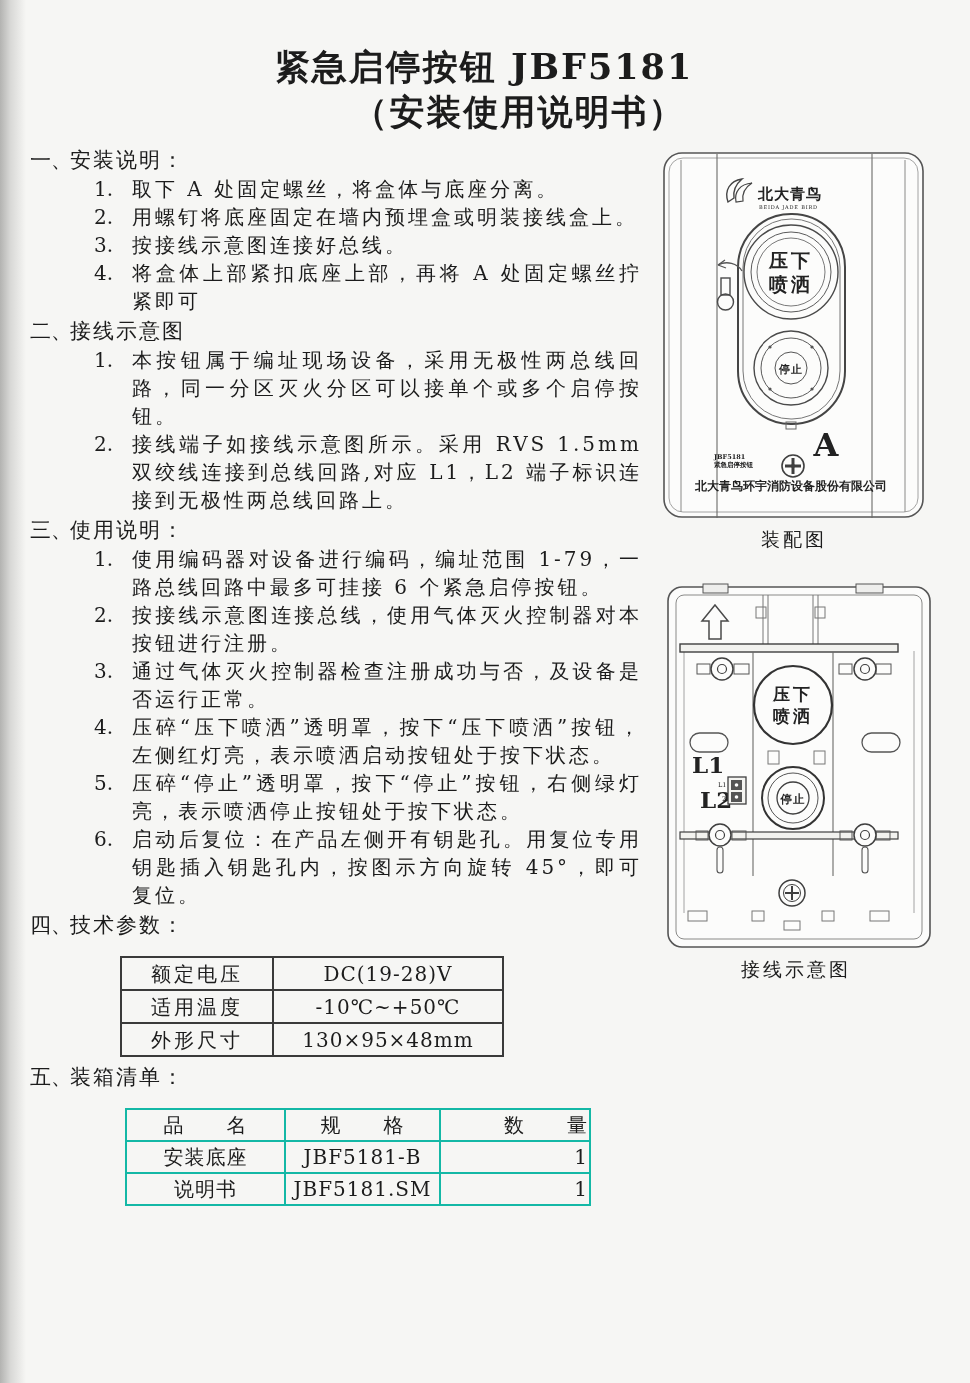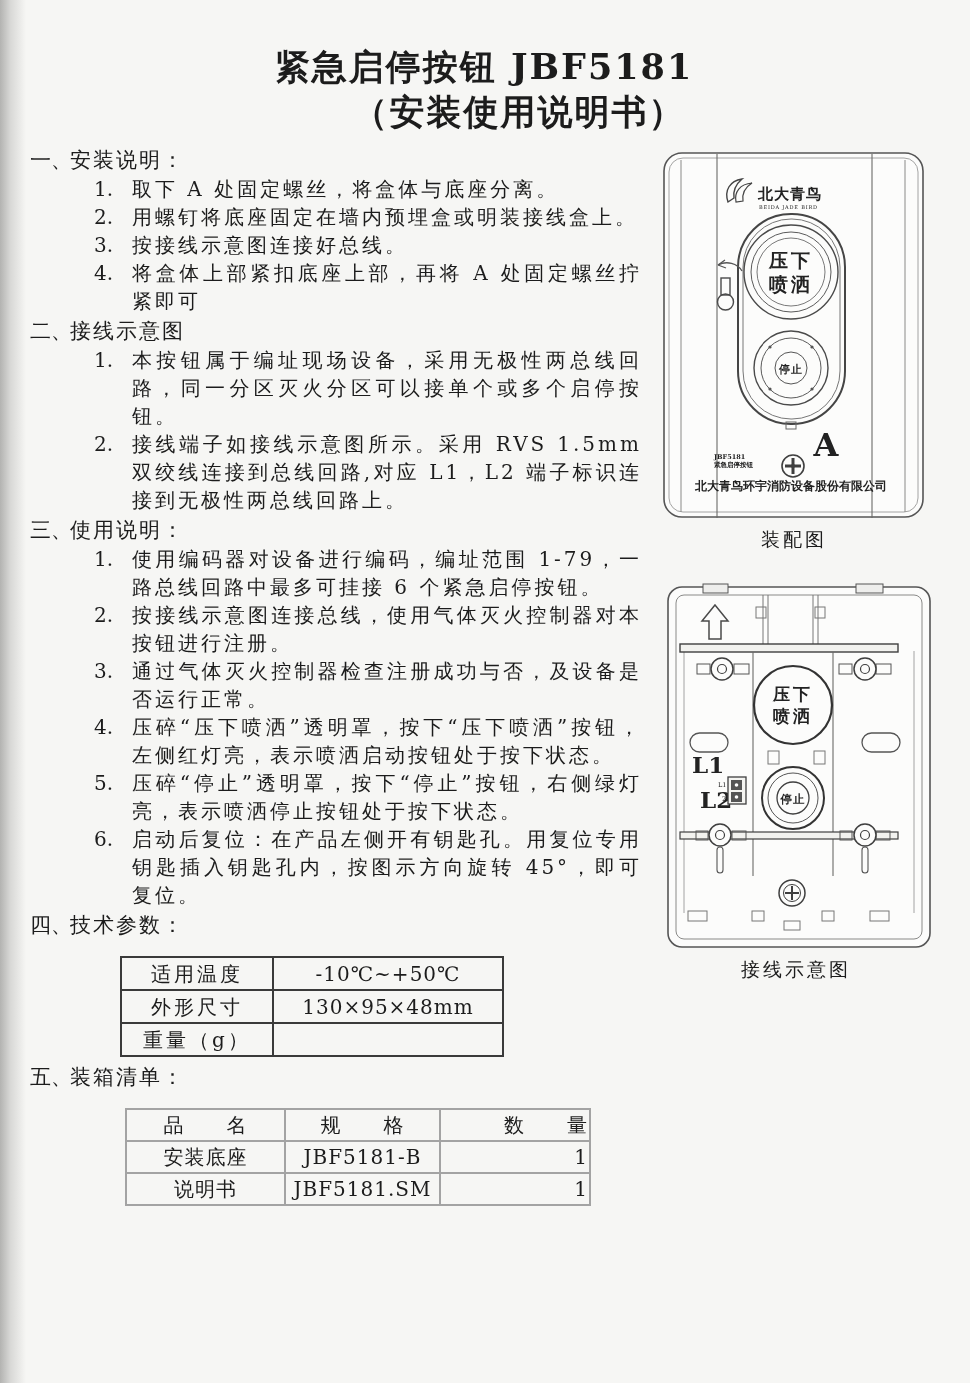--- a/index.html
+++ b/index.html
@@ -20,21 +20,21 @@
   .para{margin:0 0 0 36px;width:585px;letter-spacing:3px;text-align:justify;}
   ol.manual{list-style:none;counter-reset:n;margin:0 0 0 62px;padding:0;width:550px;}
   ol.manual li{counter-increment:n;position:relative;padding-left:40px;letter-spacing:3px;text-align:justify;}
   ol.manual li::before{content:counter(n) ".";position:absolute;left:2px;letter-spacing:0;}
   table{border-collapse:collapse;}
   .tech-table{margin:16px 0 6px 90px;}
   .tech-table td{border:2px solid #3a3a3a;text-align:center;font-size:20px;letter-spacing:1px;}
   .tech-table td.c1{width:148px;height:29px;letter-spacing:3px;}
   .tech-table td.c2{width:226px;}
   .pack-table{margin:16px 0 0 95px;}
-  .pack-table td{border:2px solid #a3a3a3;text-align:center;font-size:20px;height:27px;letter-spacing:1px;}
+  .pack-table td{border:2px solid #14b8a6;text-align:center;font-size:20px;height:27px;letter-spacing:1px;}
   .pack-table td.p1{width:155px;}
   .pack-table td.p2{width:151px;}
   .pack-table td.p3{width:146px;text-align:right;}
   .figure{position:absolute;}
   .fig-assembly{left:658px;top:150px;width:272px;}
   .fig-wiring{left:656px;top:581px;width:280px;}
   .fig-caption{text-align:center;font-size:19px;letter-spacing:3px;margin-top:5px;}
   svg{display:block;}
   svg text{font-family:"DejaVu Serif","Liberation Serif",serif;fill:#222;}
 </style>
@@ -83,31 +83,31 @@
       <li>压碎“停止”透明罩，按下“停止”按钮，右侧绿灯亮，表示喷洒停止按钮处于按下状态。</li>
       <li>启动后复位：在产品左侧开有钥匙孔。用复位专用钥匙插入钥匙孔内，按图示方向旋转 45°，即可复位。</li>
     </ol>
 
     <div class="sec-head">
       <span class="sec-num">四、</span>
       <span class="sec-heading">技术参数：</span>
     </div>
     <table class="tech-table">
       <tbody>
+          <tr>
+        <td class="c1">额定电压</td>
+        <td class="c2">DC(19-28)V</td>
+      </tr>
       <tr>
         <td class="c1">适用温度</td>
         <td class="c2">-10℃~+50℃</td>
       </tr>
       <tr>
         <td class="c1">外形尺寸</td>
         <td class="c2">130×95×48mm</td>
-      </tr>
-      <tr>
-        <td class="c1">重量（g）</td>
-        <td class="c2"></td>
       </tr>
     </tbody>
       </table>
 
     <div class="sec-head">
       <span class="sec-num">五、</span>
       <span class="sec-heading">装箱清单：</span>
     </div>
     <table class="pack-table">
       <tbody>

